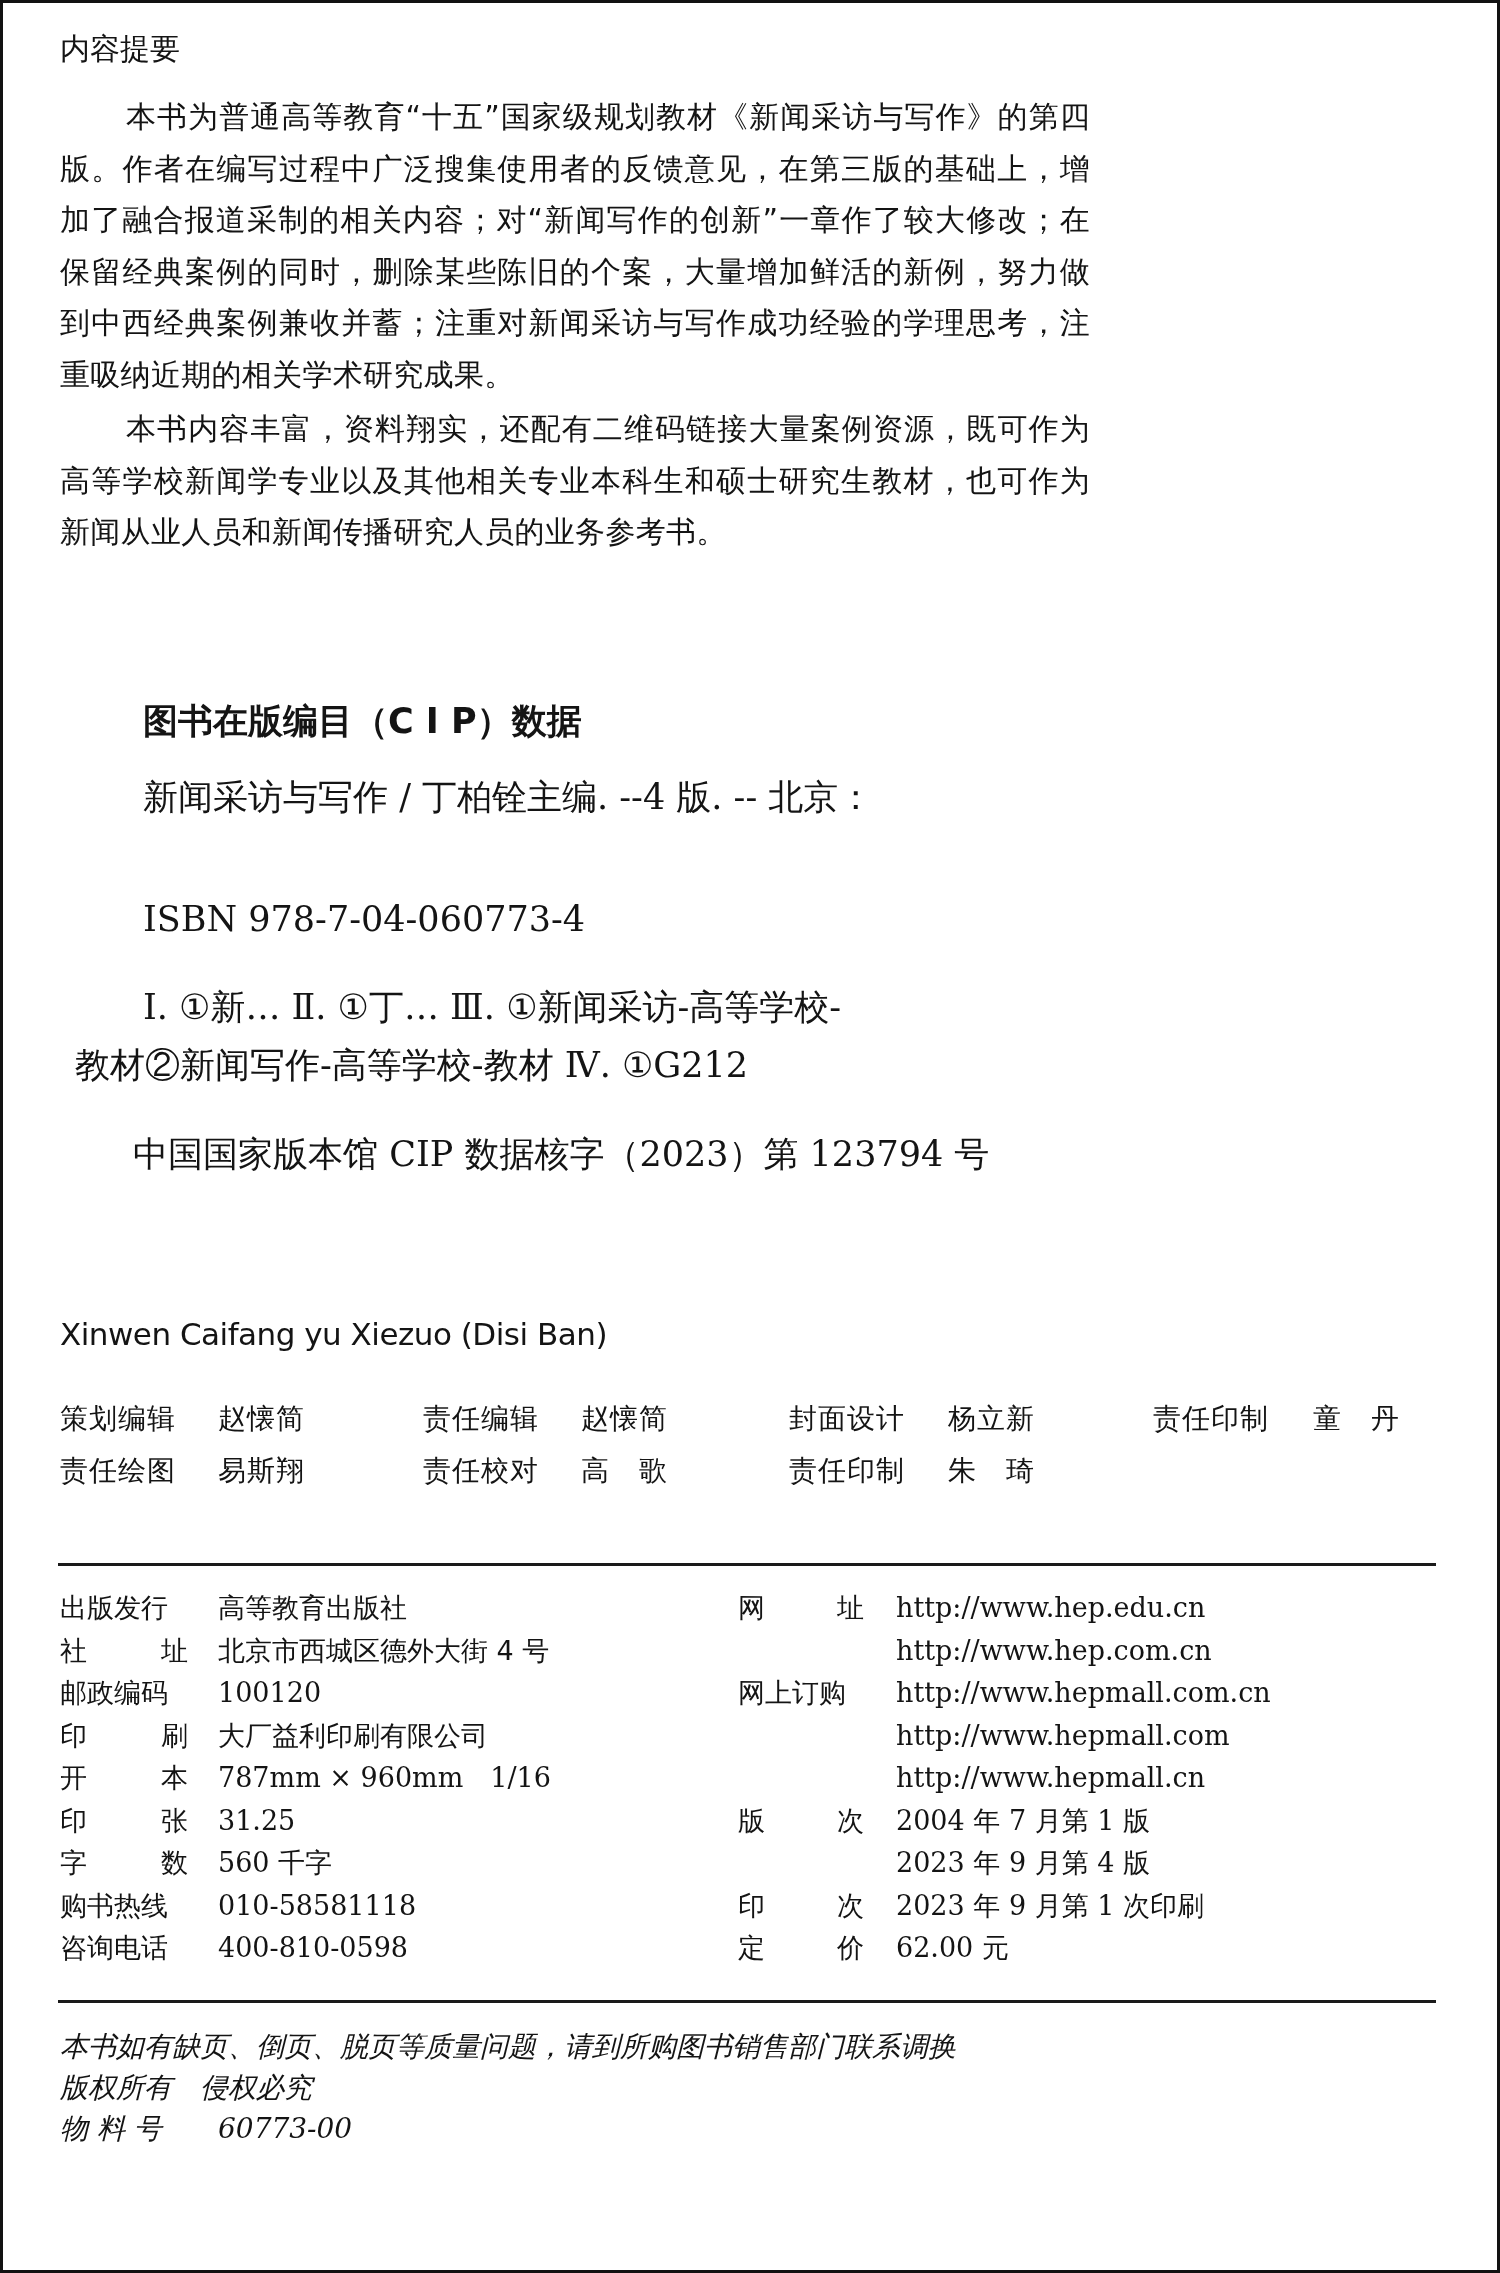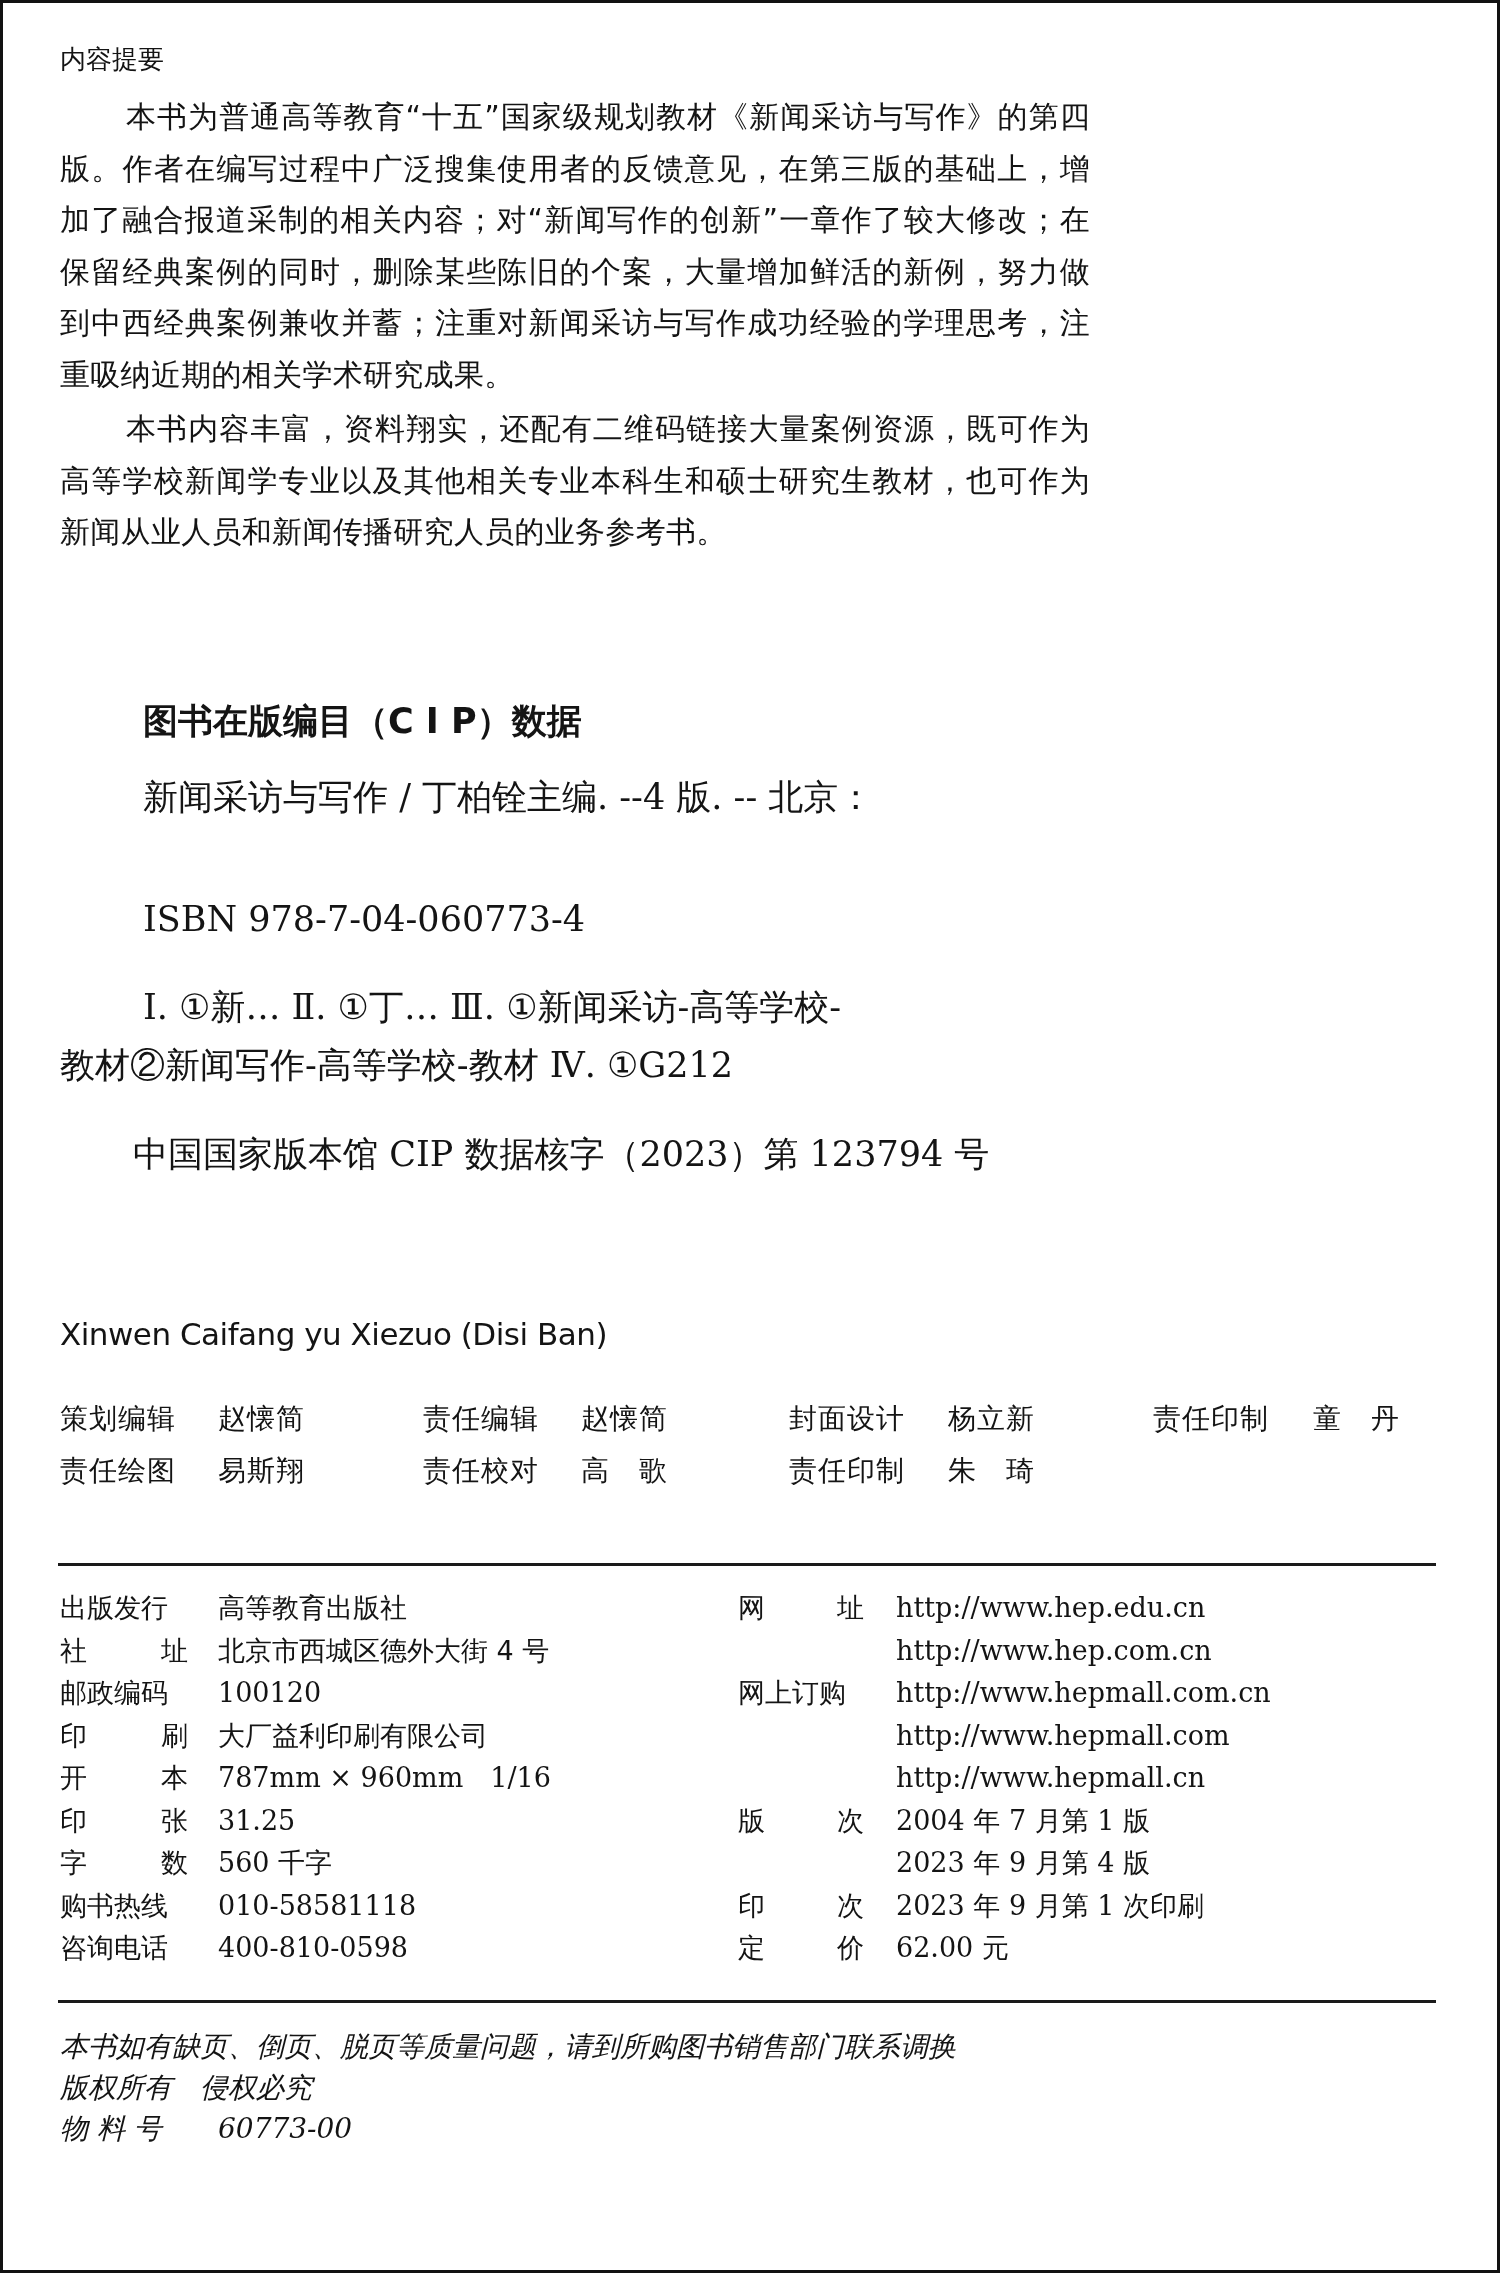--- a/index.html
+++ b/index.html
@@ -11,33 +11,33 @@
     border: 3px solid #111111;
     background: #ffffff;
     color: #141414;
     font-family: "DejaVu Sans", "Liberation Sans", sans-serif;
   }
   .abs { position: absolute; white-space: nowrap; }
   .serif { font-family: "DejaVu Serif", "Liberation Serif", serif; }
   .sans { font-family: "DejaVu Sans", "Liberation Sans", sans-serif; }
 
   
-  .summary-title { left: 57px; top: 36px; font-size: 26px; line-height: 40px; }
+  .summary-title { left: 57px; top: 26px; font-size: 30px; line-height: 40px; }
   .summary-para { left: 57px; width: 1030px; font-size: 30px; line-height: 51.5px; white-space: normal; text-align: justify; text-indent: 66px; letter-spacing: 0.3px; }
   .p1 { top: 88px; }
   .p2 { top: 400px; }
 
   
   .cip-heading { left: 140px; top: 686px; font-size: 35px; font-weight: bold; line-height: 48px; margin-top: 8px; }
   .cip-line { font-size: 35px; line-height: 48px; }
   .cip-l1 { left: 140px; top: 770px; }
   .cip-l2 { left: 57px; top: 830px; }
   .cip-l3 { left: 140px; top: 892px; }
   .cip-l4 { left: 140px; top: 980px; }
-  .cip-l5 { left: 57px; top: 1038px; }
+  .cip-l5 { left: 72px; top: 1038px; }
   .cip-l6 { left: 130px; top: 1127px; }
 
   
   .pinyin { left: 57px; top: 1310px; font-size: 31px; line-height: 42px; letter-spacing: -0.5px; }
 
   
   .staff-label, .staff-name { font-size: 28px; line-height: 36px; letter-spacing: 1px; }
 
   
   .rule { position: absolute; left: 55px; width: 1378px; height: 3px; background: #1a1a1a; }

